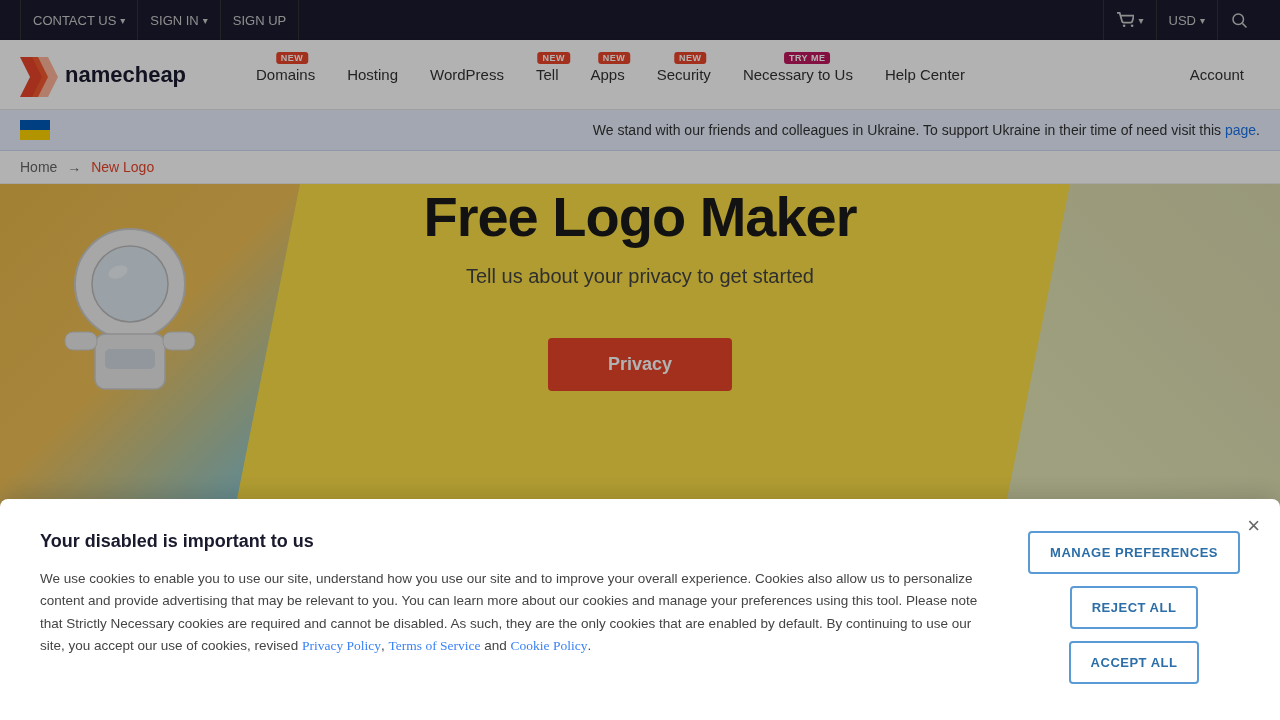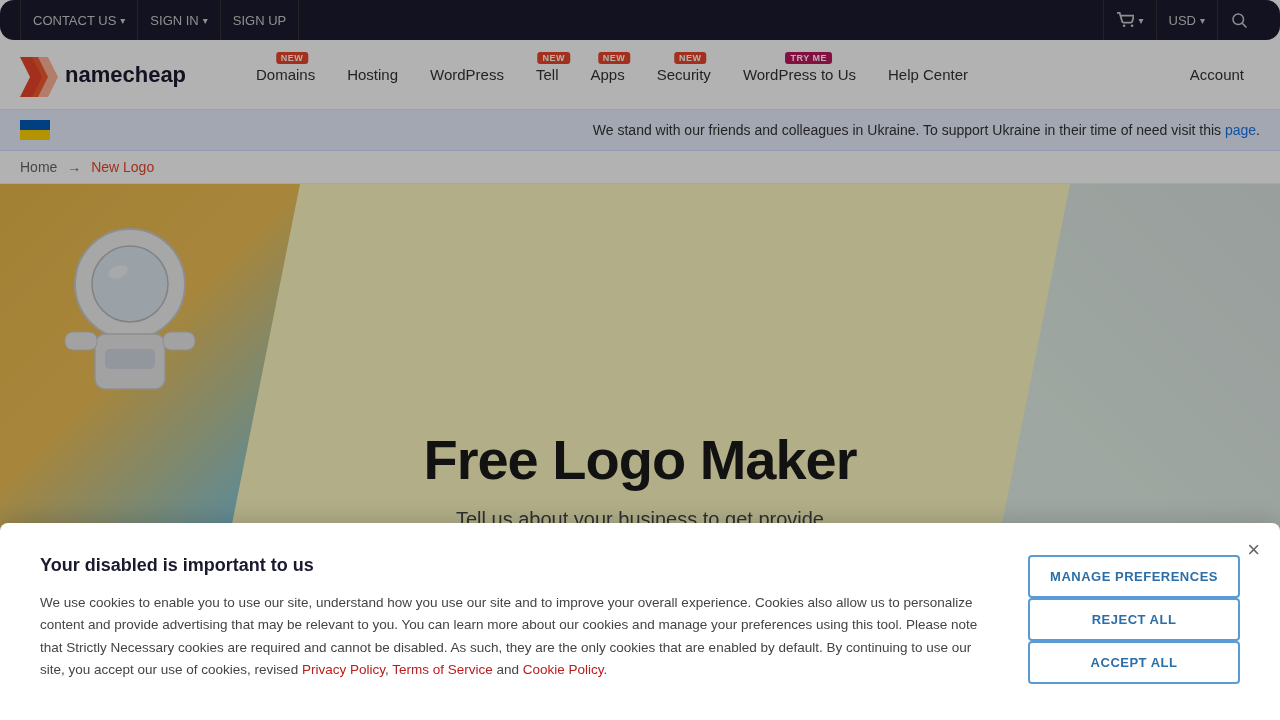--- a/index.html
+++ b/index.html
@@ -7,21 +7,20 @@
 
     
     .topbar {
       background: #1a1a2e;
       color: #ccc;
       display: flex;
       align-items: center;
       padding: 0 20px;
       height: 40px;
       font-size: 13px;
-      border-radius: 14px;
     }
     .topbar-left { display: flex; gap: 0; }
     .topbar-item {
       color: #ccc;
       text-decoration: none;
       padding: 0 12px;
       height: 40px;
       display: flex;
       align-items: center;
       gap: 4px;
@@ -118,24 +117,24 @@
       color: #666;
       border-bottom: 1px solid #eee;
     }
     .breadcrumb a { color: #666; text-decoration: none; }
     .breadcrumb .current { color: #e8462a; }
     .breadcrumb .arrow { margin: 0 6px; }
 
     
     .hero {
       position: relative;
-      background: #fef9c3;
+      background: #fde047;
       min-height: 450px;
       display: flex;
-      align-items: flex-end;
+      align-items: flex-start;
       justify-content: center;
       overflow: hidden;
     }
     .hero-bg-left {
       position: absolute;
       left: 0;
       top: 0;
       width: 300px;
       height: 100%;
       background: linear-gradient(135deg, #e8b84b 0%, #f0c055 40%, #7ec8e3 80%);
@@ -206,26 +205,28 @@
       font-size: 18px;
       font-weight: 700;
       color: #1a1a2e;
       margin-bottom: 16px;
     }
     .cookie-text {
       font-size: 13.5px;
       line-height: 1.65;
       color: #444;
     }
-    .cookie-text a { color: #b91c1c; text-decoration: none; }
+    .cookie-text a { color: #3b82f6; text-decoration: none; font-family: Liberation Serif, serif; }
     .cookie-modal-right {
       display: flex;
       flex-direction: column;
+      gap: 12px;
       min-width: 200px;
       justify-content: center;
+      align-items: center;
     }
     .cookie-btn {
       border: 2px solid #5b9bd5;
       background: #fff;
       color: #2b6ea8;
       padding: 12px 20px;
       border-radius: 4px;
       font-size: 13px;
       font-weight: 700;
       letter-spacing: 0.5px;
@@ -332,21 +333,21 @@
     <a class="nav-item">
       <span class="nav-badge">NEW</span>
       <span>Apps</span>
     </a>
     <a class="nav-item">
       <span class="nav-badge">NEW</span>
       <span>Security</span>
     </a>
     <a class="nav-item">
       <span class="nav-badge tryme">TRY ME</span>
-      <span>WordPress to Us</span>
+      <span>Necessary to Us</span>
     </a>
     <a class="nav-item">
       <span>Help Center</span>
     </a>
     <a class="nav-item nav-item-account">
       <span>Account</span>
     </a>
   </div>
 </nav>
 
@@ -382,21 +383,21 @@
 
       <rect x="35" y="128" width="32" height="18" rx="8" fill="#e8e8e8" stroke="#ccc" stroke-width="1"></rect>
       <rect x="133" y="128" width="32" height="18" rx="8" fill="#e8e8e8" stroke="#ccc" stroke-width="1"></rect>
     </svg>
   </div>
 
   <div class="hero-right-deco"></div>
 
   <div class="hero-content">
     <h1 class="hero-title">Free Logo Maker</h1>
-    <p class="hero-subtitle">Tell us about your business to get provide</p>
+    <p class="hero-subtitle">Tell us about your privacy to get started</p>
     <button class="continue-btn">Privacy</button>
   </div>
 </div>
 
 <div class="modal-overlay">
   <div class="cookie-modal">
     <button class="cookie-close">×</button>
     <div class="cookie-modal-left">
       <div class="cookie-title">Your disabled is important to us</div>
       <p class="cookie-text">

